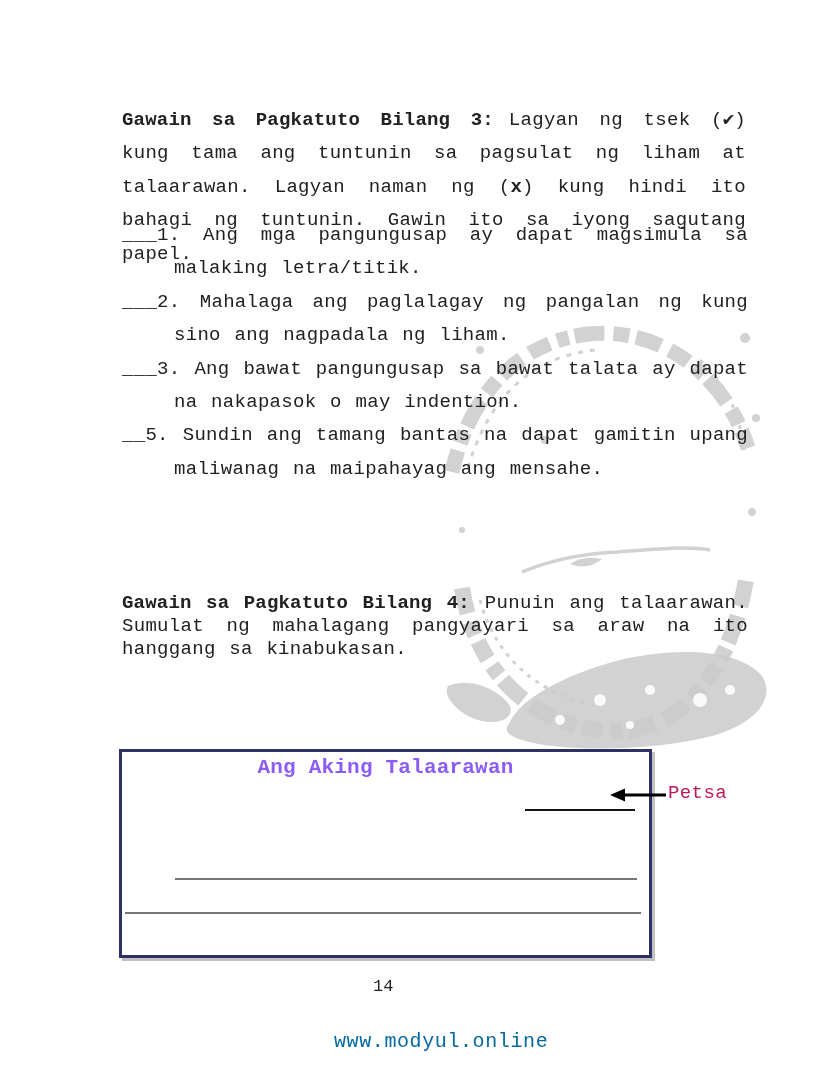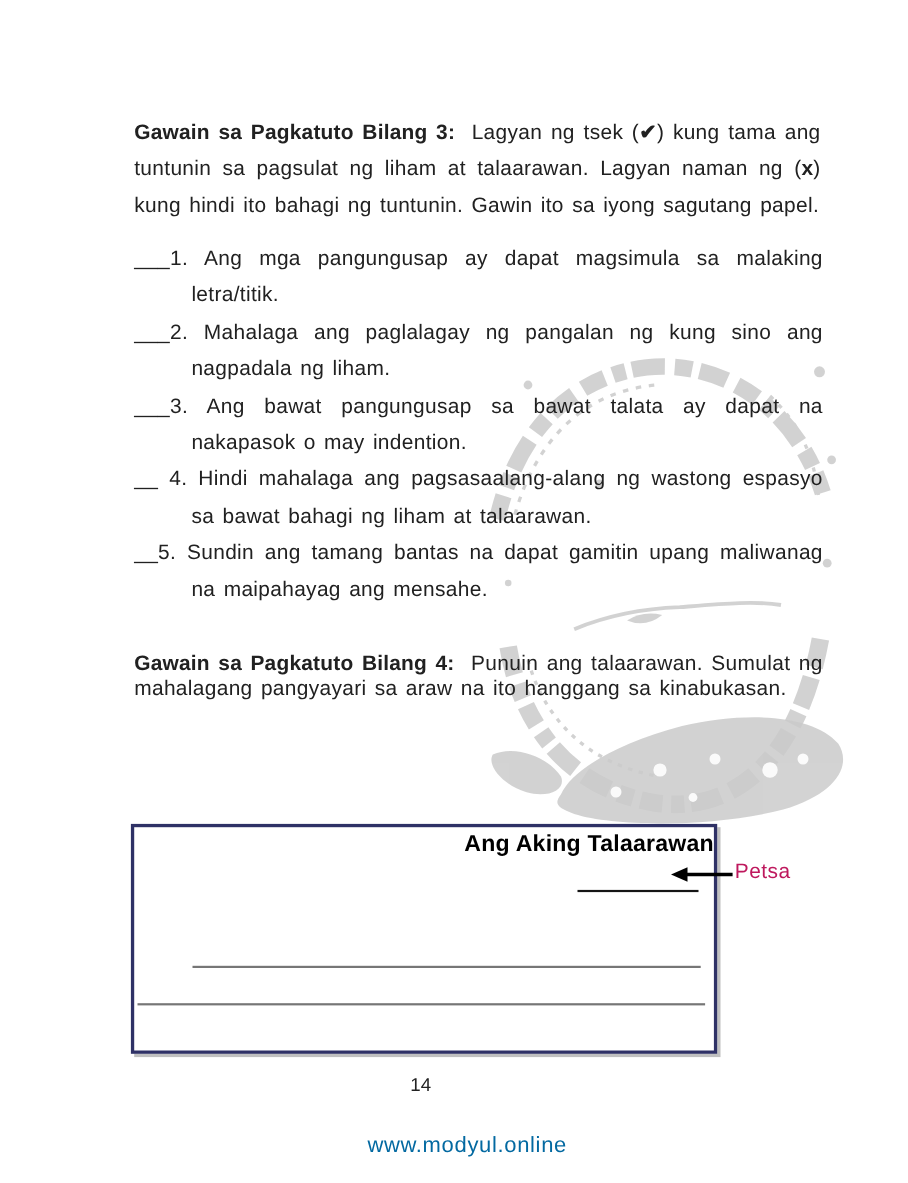--- a/index.html
+++ b/index.html
@@ -1,34 +1,34 @@
 <!DOCTYPE html>
 <html><head>
 <meta charset="utf-8">
 <style>
   html,body{margin:0;padding:0;background:#ffffff;}
   .page{
     position:relative;width:799px;height:1075px;background:#fff;
-    font-family:Liberation Sans, sans-serif;
+    font-family:Liberation Mono, monospace;
     color:#212121;overflow:hidden;
   }
   .wm{position:absolute;left:0;top:0;z-index:0;pointer-events:none;}
   .para{position:absolute;z-index:1;text-align:justify;font-size:19px;line-height:33.4px;letter-spacing:0.3px;word-spacing:2px;}
   .para b{letter-spacing:0.2px;}
   .tgap{display:inline-block;width:15px;}
   #para3{left:122px;top:104px;width:624px;}
   #list{left:122px;top:219px;width:626px;z-index:1;position:absolute;}
   .item{text-align:justify;font-size:19px;line-height:33.4px;letter-spacing:0.3px;word-spacing:2px;padding-left:52px;text-indent:-52px;}
   #para4{left:122px;top:592px;width:626px;line-height:23px;}
   
   .diary-box{
     position:absolute;left:119px;top:749px;width:527px;height:203px;z-index:2;
     background:#fff;border:3px solid #2f3166;box-shadow:3px 3px 0 rgba(140,140,140,0.55);
   }
-  .diary-title{position:absolute;left:0;top:4px;width:100%;text-align:right;font-weight:bold;font-size:21px;letter-spacing:0.2px;color:#000000;}
+  .diary-title{position:absolute;left:0;top:4px;width:100%;text-align:center;font-weight:bold;font-size:21px;letter-spacing:0.2px;color:#8b5cf6;}
   .date-line{position:absolute;left:403px;top:47px;width:110px;height:10px;border-bottom:2.5px solid #151515;}
   .write-line{position:absolute;height:10px;border-bottom:2px solid #767676;}
   #write1{left:53px;top:116px;width:462px;}
   #write2{left:3px;top:150px;width:516px;}
   .petsa-arrow{position:absolute;left:609px;top:787px;z-index:3;}
   .petsa-label{position:absolute;left:668px;top:782px;z-index:3;font-size:19px;color:#be185d;letter-spacing:0.4px;}
   
   .page-num{position:absolute;left:373px;top:977px;width:80px;text-align:left;font-size:17px;color:#222;z-index:1;}
   .module-name{position:absolute;right:79px;top:977px;font-size:16.5px;font-style:italic;color:#222;letter-spacing:0.3px;z-index:1;}
   .site-mark{position:absolute;left:334px;top:1030px;font-size:20px;color:#0369a1;letter-spacing:0.6px;z-index:1;}
@@ -67,21 +67,20 @@
       <circle cx="730" cy="690" r="5"></circle>
     </g>
   </svg>
 
   <div class="para" id="para3"><b>Gawain sa Pagkatuto Bilang 3:</b><span class="tgap"></span><span>Lagyan ng tsek (</span><b>✔</b><span>) kung tama ang tuntunin sa pagsulat ng liham at talaarawan. Lagyan naman ng (</span><b>x</b><span>) kung hindi ito bahagi ng tuntunin. Gawin ito sa iyong sagutang papel.</span></div>
 
   <div id="list">
     <div class="item">___1. Ang mga pangungusap ay dapat magsimula sa malaking letra/titik.</div>
     <div class="item">___2. Mahalaga ang paglalagay ng pangalan ng kung sino ang nagpadala ng liham.</div>
     <div class="item">___3. Ang bawat pangungusap sa bawat talata ay dapat na nakapasok o may indention.</div>
-    <div class="item">__ 4. Hindi mahalaga ang pagsasaalang-alang ng wastong espasyo sa bawat bahagi ng liham at talaarawan.</div>
     <div class="item">__5. Sundin ang tamang bantas na dapat gamitin upang maliwanag na maipahayag ang mensahe.</div>
   </div>
 
   <div class="para" id="para4"><b>Gawain sa Pagkatuto Bilang 4:</b><span class="tgap"></span><span>Punuin ang talaarawan. Sumulat ng mahalagang pangyayari sa araw na ito hanggang sa kinabukasan.</span></div>
 
   <div class="diary-box">
     <div class="diary-title">Ang Aking Talaarawan</div>
     <div class="date-line"></div>
     <div class="write-line" id="write1"></div>
     <div class="write-line" id="write2"></div>

